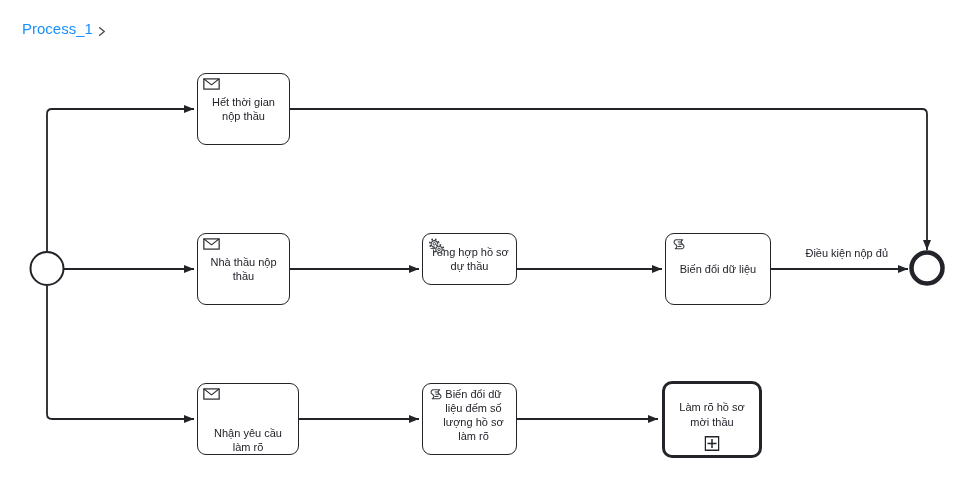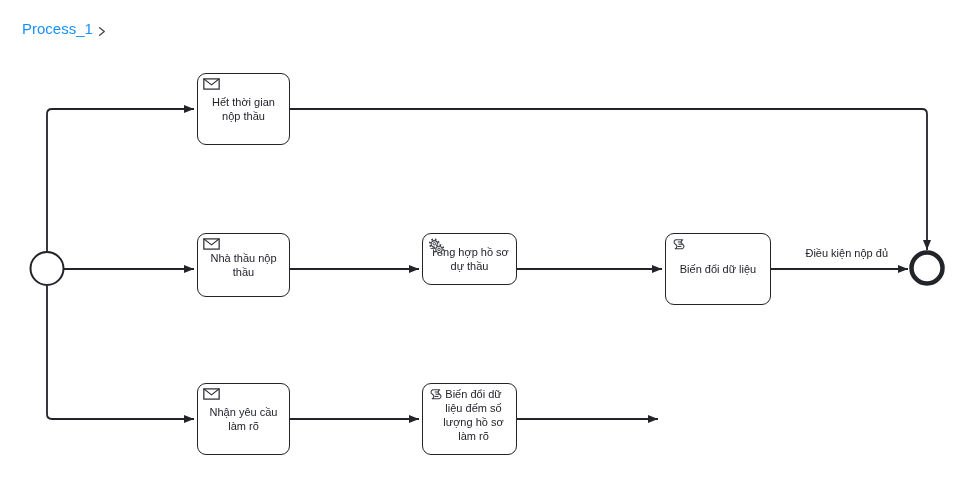--- a/index.html
+++ b/index.html
@@ -87,21 +87,21 @@
     <span class="task-icon">
       <svg width="17" height="12" viewBox="0 0 20 14">
           <rect x="1" y="1" width="18" height="12" fill="#fff" stroke="#22242a" stroke-width="1.4"></rect>
           <polyline points="1,1 10,8 19,1" fill="none" stroke="#22242a" stroke-width="1.4"></polyline>
         </svg>
     </span>
     <span class="task-label">Hết thời gian
 nộp thầu</span>
   </div>
 
-  <div class="task" style="left:197px; top:233px; width:93px; height:64px;">
+  <div class="task" style="left:197px; top:233px; width:93px; height:72px;">
     <span class="task-icon">
       <svg width="17" height="12" viewBox="0 0 20 14">
           <rect x="1" y="1" width="18" height="12" fill="#fff" stroke="#22242a" stroke-width="1.4"></rect>
           <polyline points="1,1 10,8 19,1" fill="none" stroke="#22242a" stroke-width="1.4"></polyline>
         </svg>
     </span>
     <span class="task-label">Nhà thầu nộp
 thầu</span>
   </div>
 
@@ -126,21 +126,21 @@
       <svg width="16" height="16" viewBox="0 0 18 18" fill="none" stroke="#3b3e44" stroke-width="1.2">
         <path d="M5.2 2 C 2.8 3.6, 2.8 5.4, 5 7 C 7.2 8.6, 7.2 10.4, 4.8 12 L 12.8 12 C 15.2 10.4, 15.2 8.6, 13 7 C 10.8 5.4, 10.8 3.6, 13.2 2 Z" fill="#fff" stroke-linejoin="round"></path>
         <line x1="7.6" y1="4.5" x2="12" y2="4.5"></line>
         <line x1="8.4" y1="7" x2="12.8" y2="7"></line>
         <line x1="7.4" y1="9.5" x2="11.8" y2="9.5"></line>
       </svg>
     </span>
     <span class="task-label">Biến đổi dữ liệu</span>
   </div>
 
-  <div class="task" style="left:197px; top:383px; width:93px; height:72px;">
+  <div class="task" style="left:197px; top:383px; width:102px; height:72px;align-items:flex-end;">
     <span class="task-icon">
       <svg width="17" height="12" viewBox="0 0 20 14">
           <rect x="1" y="1" width="18" height="12" fill="#fff" stroke="#22242a" stroke-width="1.4"></rect>
           <polyline points="1,1 10,8 19,1" fill="none" stroke="#22242a" stroke-width="1.4"></polyline>
         </svg>
     </span>
     <span class="task-label">Nhận yêu cầu
 làm rõ</span>
   </div>
 
@@ -152,16 +152,27 @@
         <line x1="8.4" y1="7" x2="12.8" y2="7"></line>
         <line x1="7.4" y1="9.5" x2="11.8" y2="9.5"></line>
       </svg>
     </span>
     <span class="task-label">Biến đổi dữ
 liệu đếm số
 lượng hồ sơ
 làm rõ</span>
   </div>
 
+  <div class="task task--subprocess" style="left:662px; top:381px; width:100px; height:77px;">
+    <span class="task-label" style="padding-bottom:10px;">Làm rõ hồ sơ
+mời thầu</span>
+    <span class="plus-marker">
+      <svg width="15" height="15" viewBox="0 0 15 15">
+          <rect x="0.75" y="0.75" width="13.5" height="13.5" fill="#fff" stroke="#22242a" stroke-width="1.5"></rect>
+          <line x1="7.5" y1="3" x2="7.5" y2="12" stroke="#22242a" stroke-width="1.5"></line>
+          <line x1="3" y1="7.5" x2="12" y2="7.5" stroke="#22242a" stroke-width="1.5"></line>
+        </svg>
+    </span>
+  </div>
 
   <div class="flow-label">Điều kiện nộp đủ</div>
 
 </div>
 
 </body></html>

